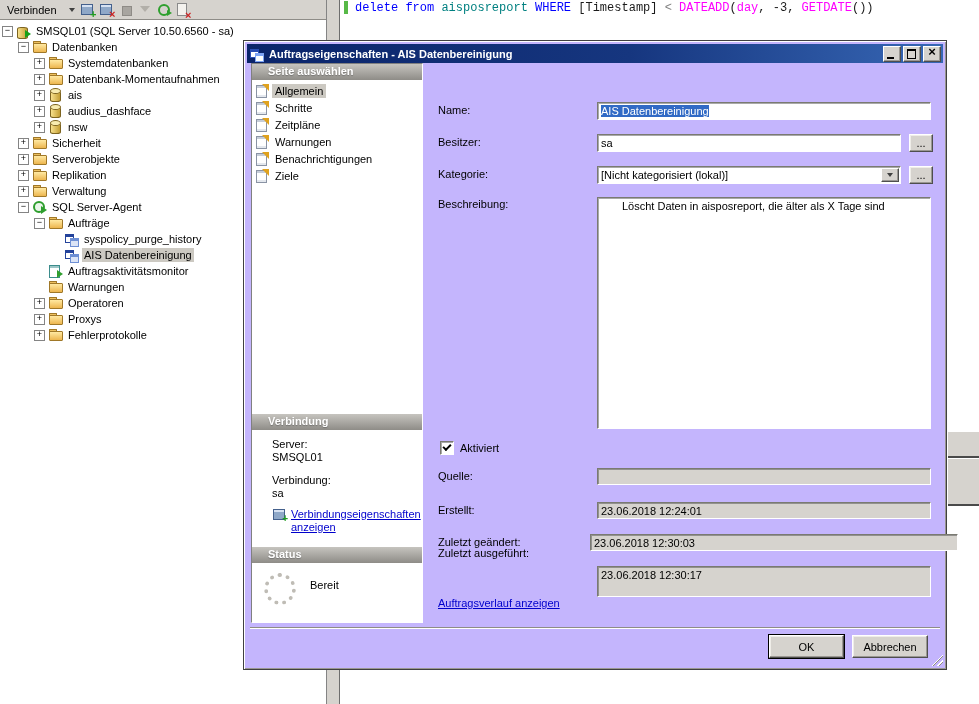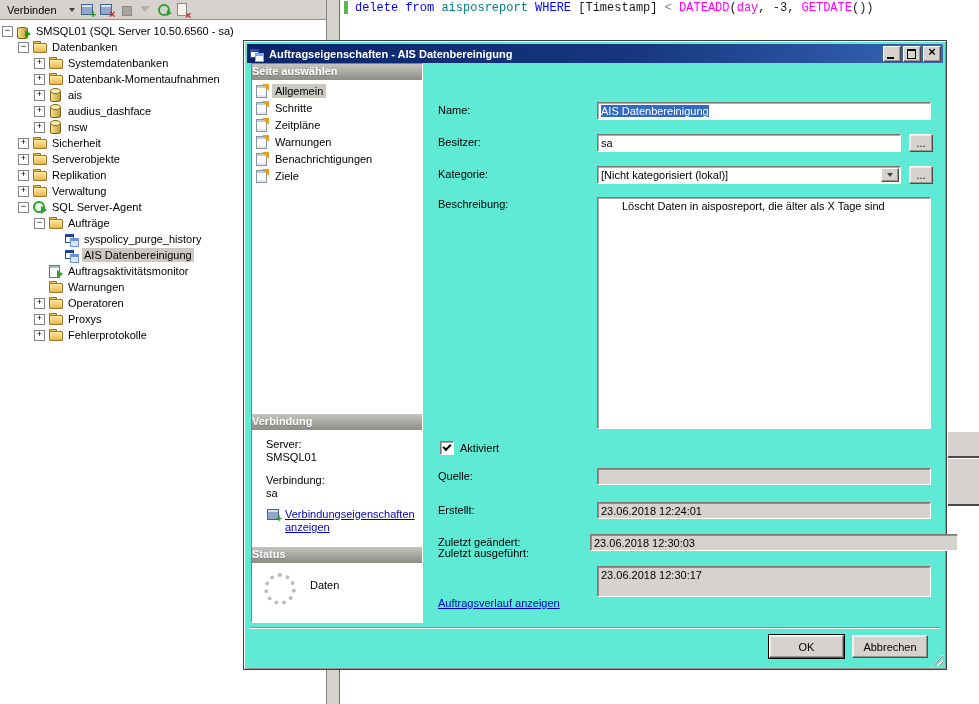--- a/index.html
+++ b/index.html
@@ -58,36 +58,36 @@
   .ico-help::after{content:"";position:absolute;left:7px;top:4px;width:4px;height:6px;background:repeating-linear-gradient(#9aaed0 0 1px,transparent 1px 3px);}
 
   
   .splitter{position:absolute;left:327px;top:0;width:12px;height:704px;background:#d6d3ce;border-right:1px solid #6e6e6e;}
   .editor{position:absolute;left:340px;top:0;right:0;height:704px;background:#fff;}
   .change-bar{position:absolute;left:4px;top:1px;width:4px;height:13px;background:#57b947;}
   .sql-line{position:absolute;left:15px;top:1px;font-family:"Liberation Mono",monospace;font-size:12px;white-space:pre;line-height:14px;}
   .bg-strip{position:absolute;background:#d6d3ce;border-bottom:2px solid #4a4a4a;}
 
   
-  .dialog{position:absolute;left:243px;top:40px;width:702px;height:628px;background:#5eead4;border:1px solid #404040;box-shadow:inset 1px 1px 0 #ffffff,inset -1px -1px 0 #9a9792;z-index:10;}
+  .dialog{position:absolute;left:243px;top:40px;width:702px;height:628px;background:#c4b5fd;border:1px solid #404040;box-shadow:inset 1px 1px 0 #ffffff,inset -1px -1px 0 #9a9792;z-index:10;}
   .dlg-titlebar{position:absolute;left:3px;top:3px;width:696px;height:19px;background:linear-gradient(90deg,#0a246a 0%,#16367f 55%,#3767b5 100%);color:#fff;font-weight:bold;display:flex;align-items:center;padding:0 2px;box-sizing:border-box;}
   .dlg-titlebar .ico-job{filter:brightness(1.15);} 
   .dlg-title-text{margin-left:2px;flex:1;white-space:nowrap;overflow:hidden;}
   .wbtn{width:16px;height:14px;margin-left:2px;background:#d6d3ce;border:1px solid;border-color:#fff #4e4e4e #4e4e4e #fff;box-shadow:inset -1px -1px 0 #9a9792;position:relative;flex:none;}
   .wbtn-min::after{content:"";position:absolute;left:3px;bottom:2px;width:7px;height:2px;background:#000;}
   .wbtn-max::after{content:"";position:absolute;left:3px;top:2px;width:7px;height:7px;border:1px solid #000;border-top-width:2px;}
   .wbtn-close::after{content:"×";position:absolute;left:0;right:0;top:-3px;text-align:center;color:#000;font-size:13px;font-weight:bold;}
 
-  .pane-header{height:16px;background:linear-gradient(#c6c4bf,#8e8c87);color:#fff;font-weight:bold;padding:1px 0 0;box-sizing:border-box;white-space:nowrap;text-shadow:0 1px 1px rgba(80,80,80,.5);}
+  .pane-header{height:16px;background:linear-gradient(#c6c4bf,#8e8c87);color:#fff;font-weight:bold;padding:1px 16px 0;box-sizing:border-box;white-space:nowrap;text-shadow:0 1px 1px rgba(80,80,80,.5);}
   .dlg-pane{position:absolute;left:7px;top:22px;width:172px;height:560px;border:1px solid;border-color:#808080 #fff #fff #808080;background:#fff;display:flex;flex-direction:column;box-sizing:border-box;}
   .pages-list{height:334px;background:#fff;padding-top:2px;box-sizing:border-box;}
   .page-row{height:17px;display:flex;align-items:center;padding-left:3px;white-space:nowrap;}
   .page-label{padding:1px 3px;}
   .page-label.selected{background:#ccc9c2;}
-  .conn-body{height:117px;background:#fff;padding:8px 14px 0;box-sizing:border-box;line-height:13px;}
+  .conn-body{height:117px;background:#fff;padding:8px 20px 0;box-sizing:border-box;line-height:13px;}
   .conn-gap{height:10px;}
   .conn-link-row{display:flex;margin-top:8px;}
   .link{color:#0000cc;text-decoration:underline;cursor:pointer;}
   .status-body{flex:1;background:#fff;display:flex;align-items:flex-start;padding:10px 0 0 12px;}
   .spinner{width:24px;height:24px;border:4px dotted #bfbcb5;border-radius:50%;flex:none;}
   .status-text{margin-left:14px;margin-top:6px;}
 
   .dlg-toolbar{position:absolute;left:182px;top:22px;width:514px;height:25px;display:flex;align-items:center;border-bottom:1px solid #9a9792;box-shadow:0 1px 0 #fff;box-sizing:border-box;padding-left:8px;}
   .tool-item{display:inline-flex;align-items:center;gap:3px;padding:2px 4px;}
   .dlg-label{position:absolute;white-space:nowrap;}
@@ -297,21 +297,21 @@
         <div>Verbindung:</div>
         <div>sa</div>
         <div class="conn-link-row">
           <span class="ico ico-connprops"></span>
           <span class="link">Verbindungseigenschaften anzeigen</span>
         </div>
       </div>
       <div class="pane-header">Status</div>
       <div class="status-body">
         <span class="spinner"></span>
-        <span class="status-text">Daten</span>
+        <span class="status-text">Bereit</span>
       </div>
     </div>
 
 
     <div class="dlg-label" style="left:194px;top:63px;">Name:</div>
     <div class="input" style="left:353px;top:61px;width:334px;height:18px;"><span class="sel-text">AIS Datenbereinigung</span></div>
 
     <div class="dlg-label" style="left:194px;top:95px;">Besitzer:</div>
     <div class="input" style="left:353px;top:93px;width:304px;height:18px;"><span>sa</span></div>
     <button class="browse-btn" style="left:665px;top:93px;width:24px;height:18px;">...</button>

